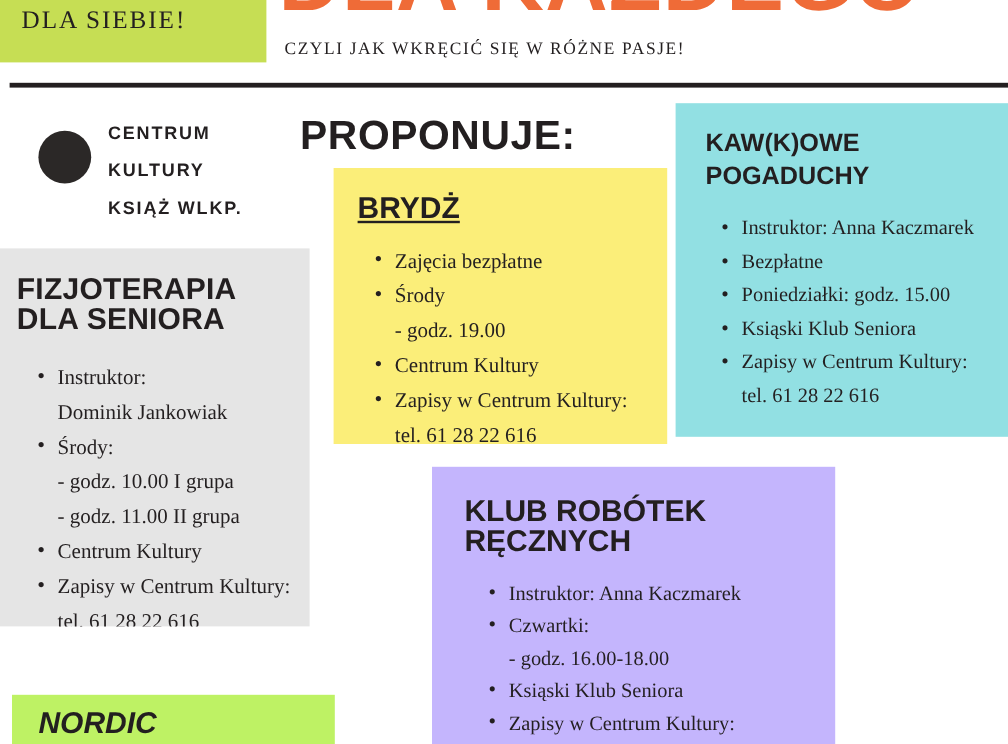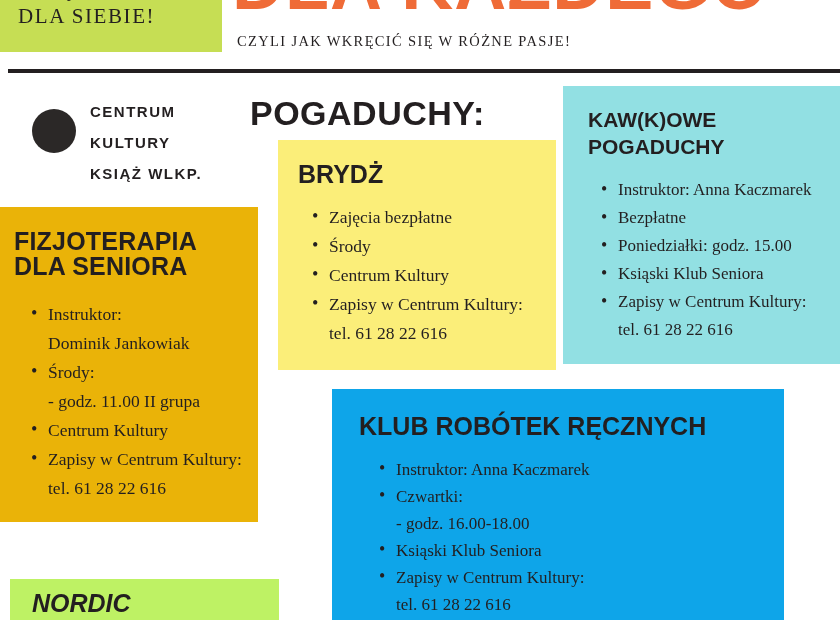--- a/index.html
+++ b/index.html
@@ -162,54 +162,54 @@
     font-size: 1.05em;
   }
   .card-list li.sub {
     padding-left: 17px;
   }
 
   
   #card-fizjo {
     left: 0px; top: 207px;
     width: 258px; height: 315px;
-    background: #eab308;
+    background: #e5e5e5;
     padding: 22px 16px 0 14px;
   }
   #card-fizjo .card-title { font-size: 25px; line-height: 25px; letter-spacing: 0.2px; }
   #card-fizjo .card-list { margin-top: 21px; margin-left: 17px; }
   #card-fizjo .card-list li { font-size: 17.5px; line-height: 29px; }
 
   
   #card-brydz {
     left: 278px; top: 140px;
     width: 278px; height: 230px;
     background: #fbee79;
     padding: 22px 14px 0 20px;
   }
-  #card-brydz .card-title { font-size: 25px; line-height: 25px; }
+  #card-brydz .card-title { font-size: 25px; line-height: 25px; text-decoration: underline; }
   #card-brydz .card-list { margin-top: 16px; margin-left: 14px; }
   #card-brydz .card-list li { font-size: 17.5px; line-height: 29px; }
 
   
   #card-kawkowe {
     left: 563px; top: 86px;
     width: 277px; height: 278px;
     background: #92e0e3;
     padding: 20px 8px 0 25px;
   }
   #card-kawkowe .card-title { font-size: 21px; line-height: 27px; }
   #card-kawkowe .card-list { margin-top: 16px; margin-left: 13px; }
   #card-kawkowe .card-list li { font-size: 17px; line-height: 28px; }
 
   
   #card-robotki {
-    left: 332px; top: 389px;
-    width: 452px; height: 231px;
-    background: #0ea5e9;
+    left: 360px; top: 389px;
+    width: 336px; height: 231px;
+    background: #c4b5fd;
     padding: 25px 10px 0 27px;
   }
   #card-robotki .card-title { font-size: 25px; line-height: 25px; }
   #card-robotki .card-list { margin-top: 17px; margin-left: 20px; }
   #card-robotki .card-list li { font-size: 17px; line-height: 27px; }
 
   
   #card-nordic {
     left: 10px; top: 579px;
     width: 269px; height: 59px;
@@ -233,41 +233,43 @@
   <div class="hdr-subtitle">CZYLI JAK WKRĘCIĆ SIĘ W RÓŻNE PASJE!</div>
 
 
   <div class="hdr-rule"></div>
 
   <div class="logo-dot"></div>
   <div class="logo-text">CENTRUM
 KULTURY
 KSIĄŻ WLKP.</div>
 
-  <div class="proponuje">POGADUCHY:</div>
+  <div class="proponuje">PROPONUJE:</div>
 
   <div class="card" id="card-fizjo">
     <div class="card-title">FIZJOTERAPIA
 DLA SENIORA</div>
     <ul class="card-list">
         <li class="bullet">Instruktor:
 Dominik Jankowiak</li>
         <li class="bullet">Środy:</li>
+        <li class="sub">- godz. 10.00 I grupa</li>
         <li class="sub">- godz. 11.00 II grupa</li>
         <li class="bullet">Centrum Kultury</li>
         <li class="bullet">Zapisy w Centrum Kultury:
 tel. 61 28 22 616</li>
       </ul>
   </div>
 
   <div class="card" id="card-brydz">
     <div class="card-title">BRYDŻ</div>
     <ul class="card-list">
         <li class="bullet">Zajęcia bezpłatne</li>
         <li class="bullet">Środy</li>
+        <li class="sub">- godz. 19.00</li>
         <li class="bullet">Centrum Kultury</li>
         <li class="bullet">Zapisy w Centrum Kultury:
 tel. 61 28 22 616</li>
       </ul>
   </div>
 
   <div class="card" id="card-kawkowe">
     <div class="card-title">KAW(K)OWE
 POGADUCHY</div>
     <ul class="card-list">

